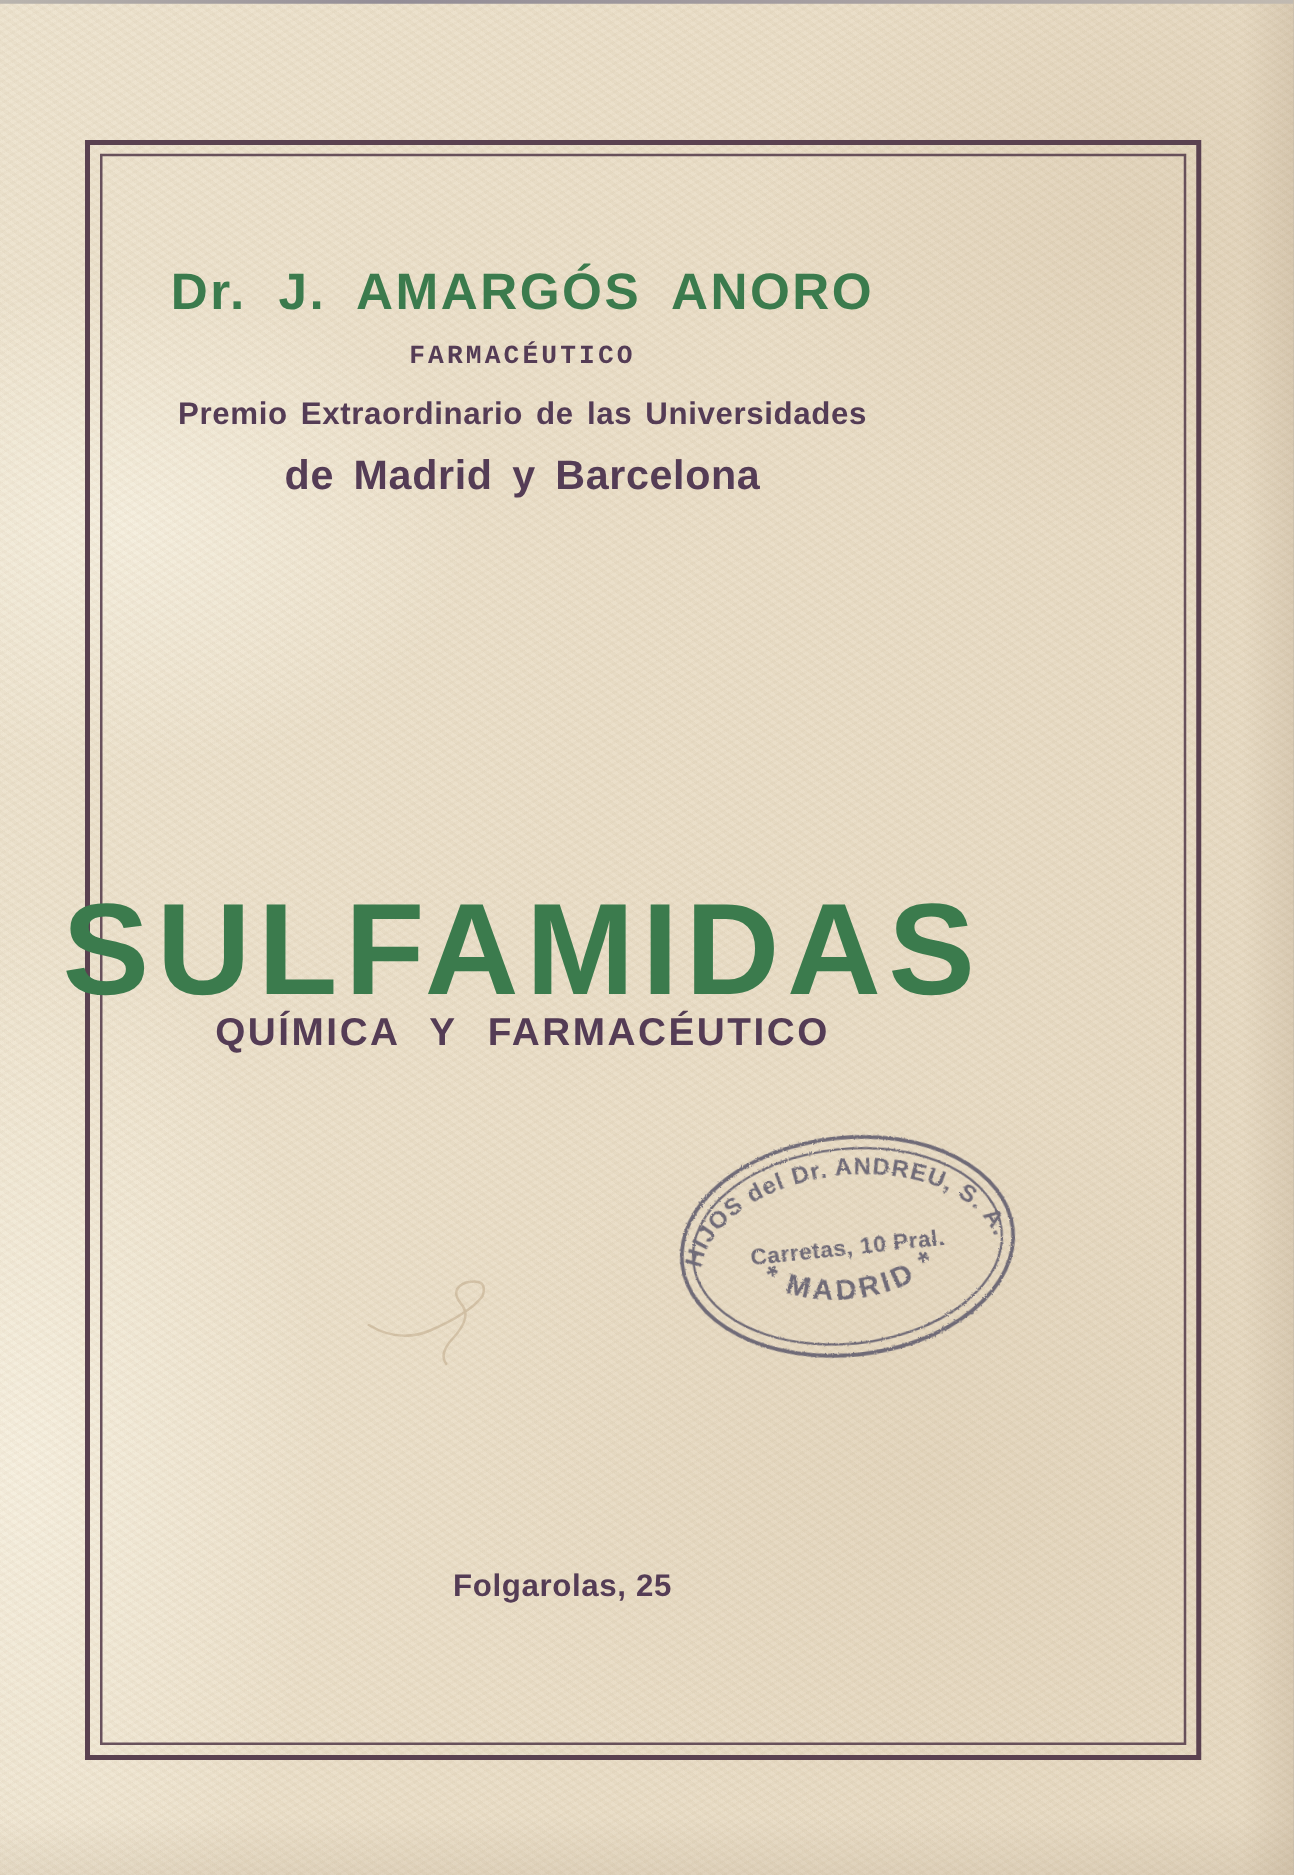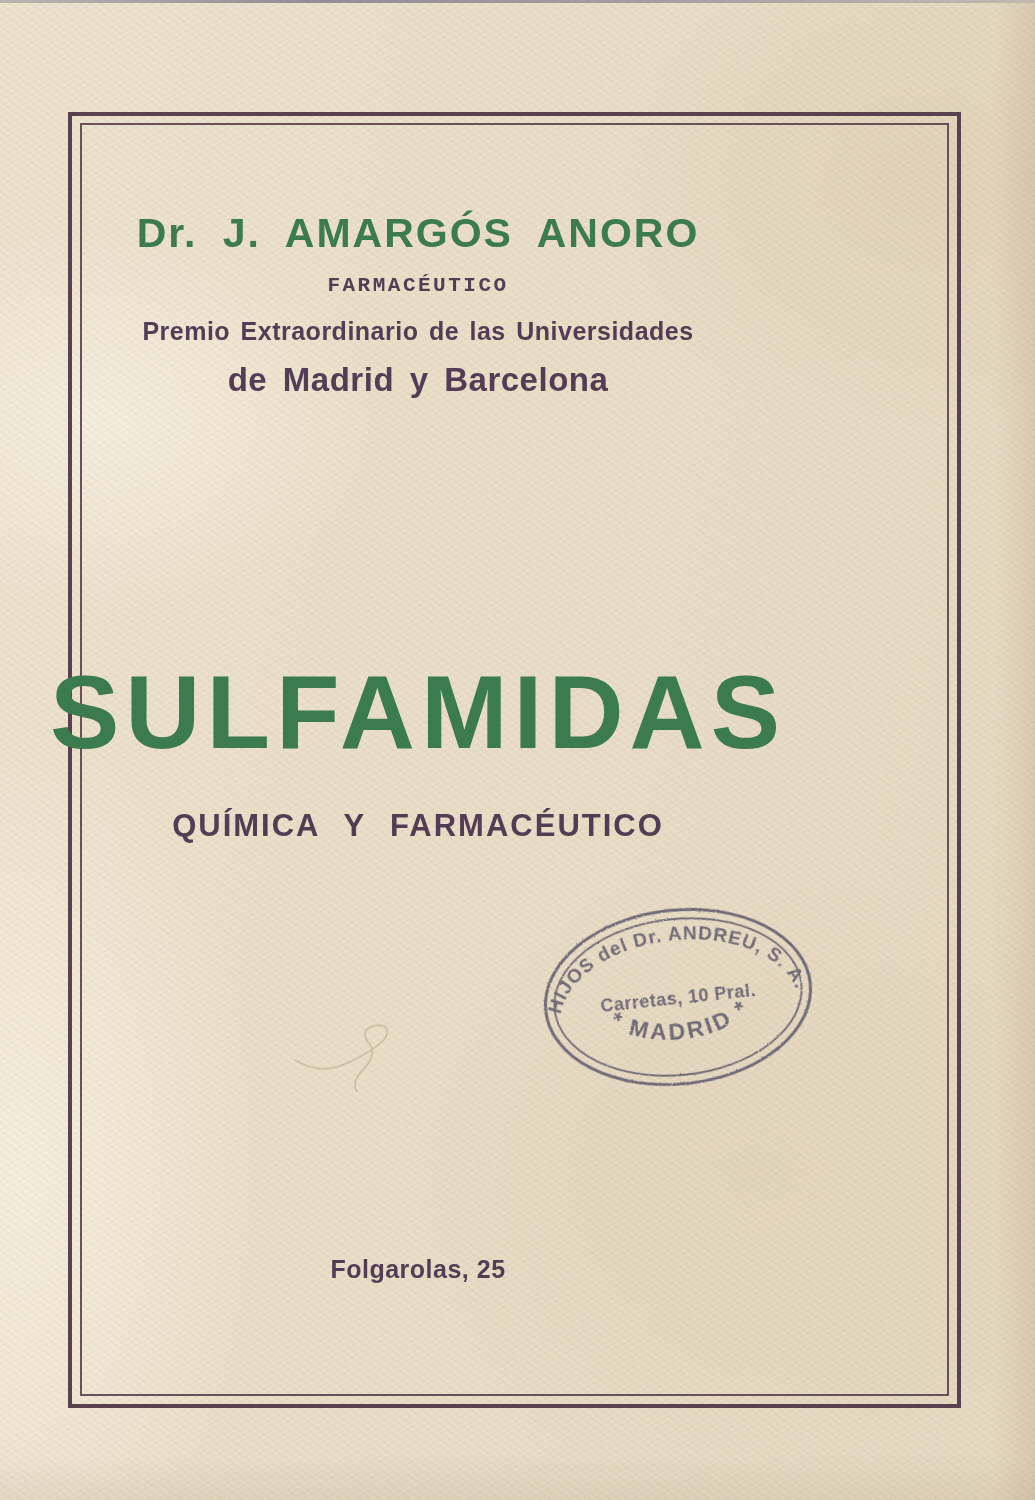--- a/index.html
+++ b/index.html
@@ -45,24 +45,24 @@
     text-align: center; line-height: 1; font-weight: bold;
     white-space: nowrap;
   }
   .green  { color: var(--accent_green, #3b7b4d); }
   .purple { color: var(--text_purple, #543c55); }
 
   .author        { top: 213px;  font-size: 41px;  letter-spacing: 2px;   word-spacing: 12px; }
   .author-title  { top: 275px;  font-size: 21px;  letter-spacing: 2.5px; font-family: Liberation Mono, monospace; }
   .award-1       { top: 319px;  font-size: 25px;  letter-spacing: 0.5px; word-spacing: 3px; }
   .award-2       { top: 363px;  font-size: 33px;  letter-spacing: 0.5px; word-spacing: 6px; }
-  .book-title    { top: 660px;  font-size: 104px; letter-spacing: 6px; }
+  .book-title    { top: 708px;  font-size: 104px; letter-spacing: 6px; }
   .book-subtitle { top: 810px;  font-size: 31px;  letter-spacing: 2px;   word-spacing: 14px; }
   .pub-name      { top: 1215px; font-size: 28px;  letter-spacing: 1px;   word-spacing: 4px; }
-  .pub-address   { top: 1257px; font-size: 25px;  letter-spacing: 0.5px; }
+  .pub-address   { top: 1257px; font-size: 25px;  letter-spacing: 0.5px; padding-left: 32px; }
   .pub-city      { top: 1295px; font-size: 25px;  letter-spacing: 6.5px; }
 
   .stamp {
     position: absolute; left: 528px; top: 892px;
     width: 300px; height: 210px;
     opacity: 0.82;
   }
   .stamp .ring { fill: none; stroke: var(--stamp_ink, #565367); }
   .stamp .ring-outer { stroke-width: 3; }
   .stamp .ring-inner { stroke-width: 1.8; }

